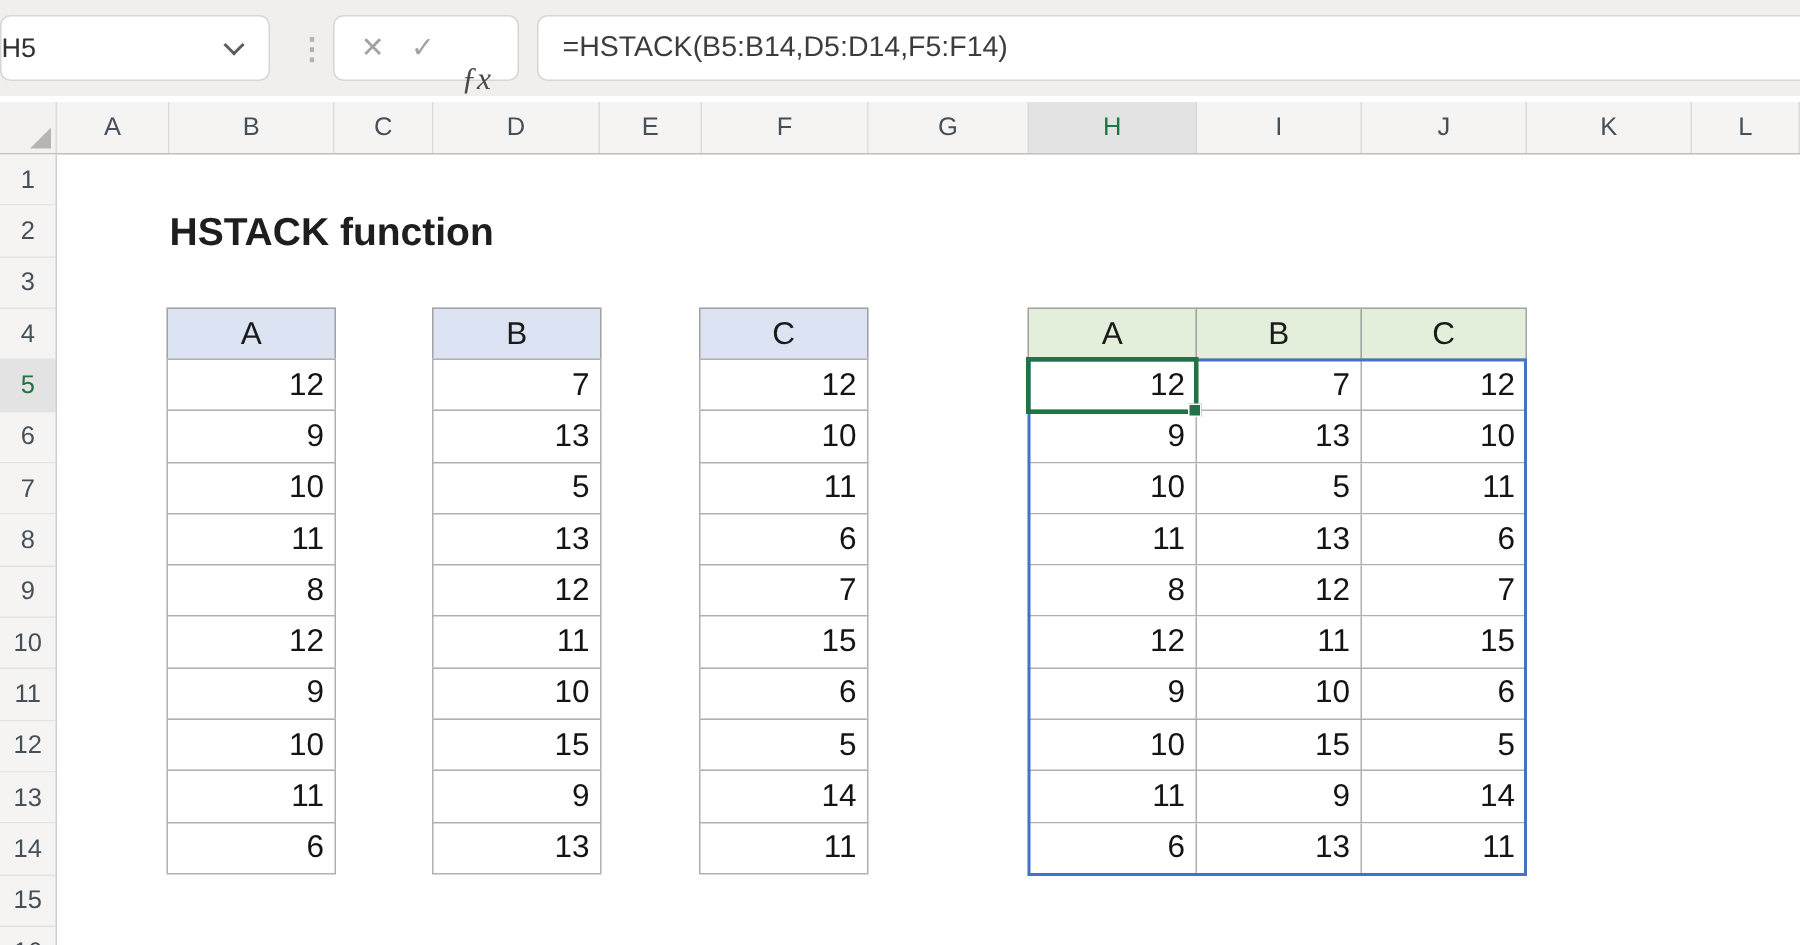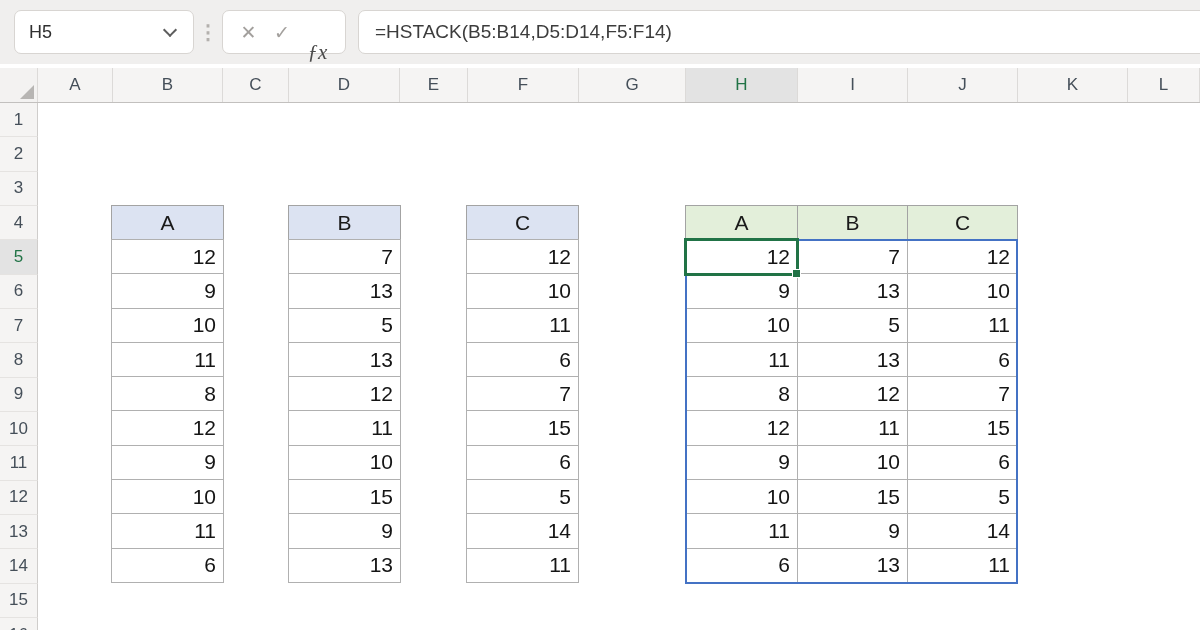--- a/index.html
+++ b/index.html
@@ -6,21 +6,21 @@
   html,body { background:#fff; }
   #stage {
     position:relative; width:1200px; height:630px; overflow:hidden;
     background:#ffffff; font-family:"Liberation Sans", sans-serif;
     -webkit-font-smoothing:antialiased;
   }
   
   #topbar { position:absolute; left:0; top:0; width:1200px; height:64px; background:#f0efee; }
   .fbox { position:absolute; top:10px; height:44px; background:#ffffff;
           border:1px solid #d8d5d2; border-radius:7px; display:flex; align-items:center; }
-  #namebox { left:14px; width:180px; padding-left:14px; }
+  #namebox { left:0; width:180px; }
   #namebox-value { font-size:18px; color:#2f2f2f; flex:1; }
   .chev { width:10px; height:10px; border-right:2px solid #5d5d5d; border-bottom:2px solid #5d5d5d;
           transform:rotate(45deg); margin-right:18px; margin-top:-5px; }
   #dots-sep { position:absolute; left:198px; top:12px; width:20px; height:40px;
               display:flex; align-items:center; justify-content:center;
               color:#b3b0ad; font-size:20px; font-weight:700; letter-spacing:0; }
   #fnbox { left:222px; width:124px; justify-content:space-evenly; }
   .fn-ico { font-size:19px; color:#a3a09d; cursor:default; line-height:1; }
   #fx-icon { font-family:"Liberation Serif", serif; font-style:italic; font-size:21px; color:#4a4a4a;margin-top:40px; }
   #formulabar { left:358px; right:-8px; padding-left:16px; }
@@ -124,20 +124,21 @@
       <div class="row-h" style="height: 34.33px;">9</div>
       <div class="row-h" style="height: 34.33px;">10</div>
       <div class="row-h" style="height: 34.33px;">11</div>
       <div class="row-h" style="height: 34.33px;">12</div>
       <div class="row-h" style="height: 34.33px;">13</div>
       <div class="row-h" style="height: 34.33px;">14</div>
       <div class="row-h" style="height: 34.33px;">15</div>
       <div class="row-h" style="height: 34.33px;">16</div>
     </div>
 
+  <div id="sheet-title">HSTACK function</div>
 
   <div id="tables-layer">
 
   <div class="src-table" style="left: 111px;">
         <div class="t-header">A</div>
         <div class="t-cell">12</div>
         <div class="t-cell">9</div>
         <div class="t-cell">10</div>
         <div class="t-cell">11</div>
         <div class="t-cell">8</div>

